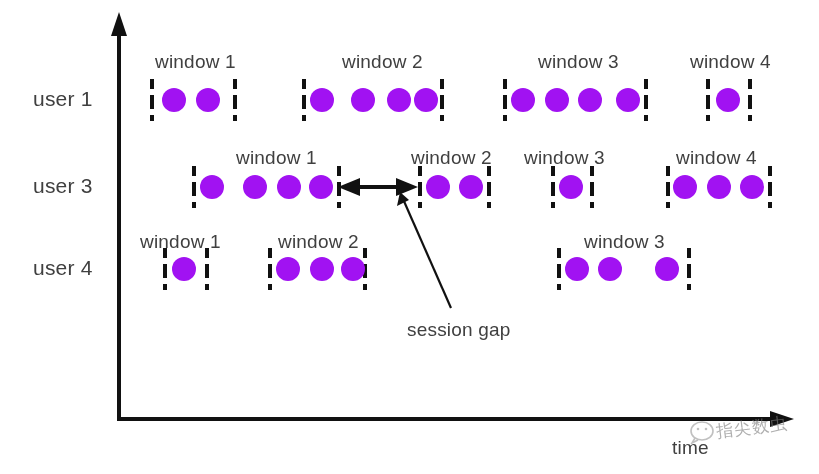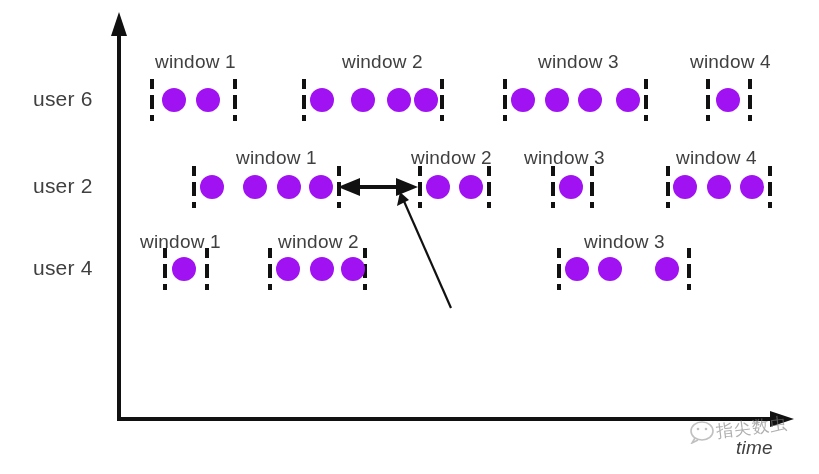--- a/index.html
+++ b/index.html
@@ -103,21 +103,21 @@
       <polygon points="418,187 396,178 396,196" fill="#111"></polygon>
     </g>
 
     <g>
       <line x1="451" y1="308" x2="403" y2="199" stroke="#111" stroke-width="2.2"></line>
       <polygon points="400,192 397,206 409,200" fill="#111"></polygon>
     </g>
   </svg>
 
   <div id="content">
-      <div class="txt user-label" style="left: 33px; top: 88px;">user 6</div>
+      <div class="txt user-label" style="left: 33px; top: 88px;">user 1</div>
       <div class="txt window-label" style="left: 155px; top: 52px;">window 1</div>
       <div class="bracket" style="left: 150px; top: 79px; height: 42px;"></div>
       <div class="bracket" style="left: 233px; top: 79px; height: 42px;"></div>
       <div class="dot" style="left: 162px; top: 88px; width: 24px; height: 24px; background: rgb(161, 18, 242);"></div>
       <div class="dot" style="left: 196px; top: 88px; width: 24px; height: 24px; background: rgb(161, 18, 242);"></div>
       <div class="txt window-label" style="left: 342px; top: 52px;">window 2</div>
       <div class="bracket" style="left: 302px; top: 79px; height: 42px;"></div>
       <div class="bracket" style="left: 440px; top: 79px; height: 42px;"></div>
       <div class="dot" style="left: 310px; top: 88px; width: 24px; height: 24px; background: rgb(161, 18, 242);"></div>
       <div class="dot" style="left: 351px; top: 88px; width: 24px; height: 24px; background: rgb(161, 18, 242);"></div>
@@ -127,21 +127,21 @@
       <div class="bracket" style="left: 503px; top: 79px; height: 42px;"></div>
       <div class="bracket" style="left: 644px; top: 79px; height: 42px;"></div>
       <div class="dot" style="left: 511px; top: 88px; width: 24px; height: 24px; background: rgb(161, 18, 242);"></div>
       <div class="dot" style="left: 545px; top: 88px; width: 24px; height: 24px; background: rgb(161, 18, 242);"></div>
       <div class="dot" style="left: 578px; top: 88px; width: 24px; height: 24px; background: rgb(161, 18, 242);"></div>
       <div class="dot" style="left: 616px; top: 88px; width: 24px; height: 24px; background: rgb(161, 18, 242);"></div>
       <div class="txt window-label" style="left: 690px; top: 52px;">window 4</div>
       <div class="bracket" style="left: 706px; top: 79px; height: 42px;"></div>
       <div class="bracket" style="left: 748px; top: 79px; height: 42px;"></div>
       <div class="dot" style="left: 716px; top: 88px; width: 24px; height: 24px; background: rgb(161, 18, 242);"></div>
-      <div class="txt user-label" style="left: 33px; top: 175px;">user 2</div>
+      <div class="txt user-label" style="left: 33px; top: 175px;">user 3</div>
       <div class="txt window-label" style="left: 236px; top: 148px;">window 1</div>
       <div class="bracket" style="left: 192px; top: 166px; height: 42px;"></div>
       <div class="bracket" style="left: 337px; top: 166px; height: 42px;"></div>
       <div class="dot" style="left: 200px; top: 175px; width: 24px; height: 24px; background: rgb(161, 18, 242);"></div>
       <div class="dot" style="left: 243px; top: 175px; width: 24px; height: 24px; background: rgb(161, 18, 242);"></div>
       <div class="dot" style="left: 277px; top: 175px; width: 24px; height: 24px; background: rgb(161, 18, 242);"></div>
       <div class="dot" style="left: 309px; top: 175px; width: 24px; height: 24px; background: rgb(161, 18, 242);"></div>
       <div class="txt window-label" style="left: 411px; top: 148px;">window 2</div>
       <div class="bracket" style="left: 418px; top: 166px; height: 42px;"></div>
       <div class="bracket" style="left: 487px; top: 166px; height: 42px;"></div>
@@ -169,22 +169,23 @@
       <div class="dot" style="left: 310px; top: 257px; width: 24px; height: 24px; background: rgb(161, 18, 242);"></div>
       <div class="dot" style="left: 341px; top: 257px; width: 24px; height: 24px; background: rgb(161, 18, 242);"></div>
       <div class="txt window-label" style="left: 584px; top: 232px;">window 3</div>
       <div class="bracket" style="left: 557px; top: 248px; height: 42px;"></div>
       <div class="bracket" style="left: 687px; top: 248px; height: 42px;"></div>
       <div class="dot" style="left: 565px; top: 257px; width: 24px; height: 24px; background: rgb(161, 18, 242);"></div>
       <div class="dot" style="left: 598px; top: 257px; width: 24px; height: 24px; background: rgb(161, 18, 242);"></div>
       <div class="dot" style="left: 655px; top: 257px; width: 24px; height: 24px; background: rgb(161, 18, 242);"></div>
     </div>
 
-  <div class="txt axis-label" style="left:736px; top:438px;font-style:italic;">time</div>
+  <div class="txt axis-label" style="left:672px; top:438px;">time</div>
 
+  <div class="txt annot-label" style="left:407px; top:320px;">session gap</div>
 
   <div class="watermark" style="left:690px; top:420px;">
     <svg width="28" height="24" viewBox="0 0 28 24">
       <ellipse cx="12" cy="11" rx="11" ry="9" fill="none" stroke="#9a9a9a" stroke-width="1.6"></ellipse>
       <path d="M5 18 L2 23 L8 20" fill="none" stroke="#9a9a9a" stroke-width="1.6"></path>
       <circle cx="8" cy="9" r="1.3" fill="#9a9a9a"></circle>
       <circle cx="16" cy="9" r="1.3" fill="#9a9a9a"></circle>
     </svg>
     <div class="wm-text" style="left:26px; top:-4px;">指尖数虫</div>
   </div>

